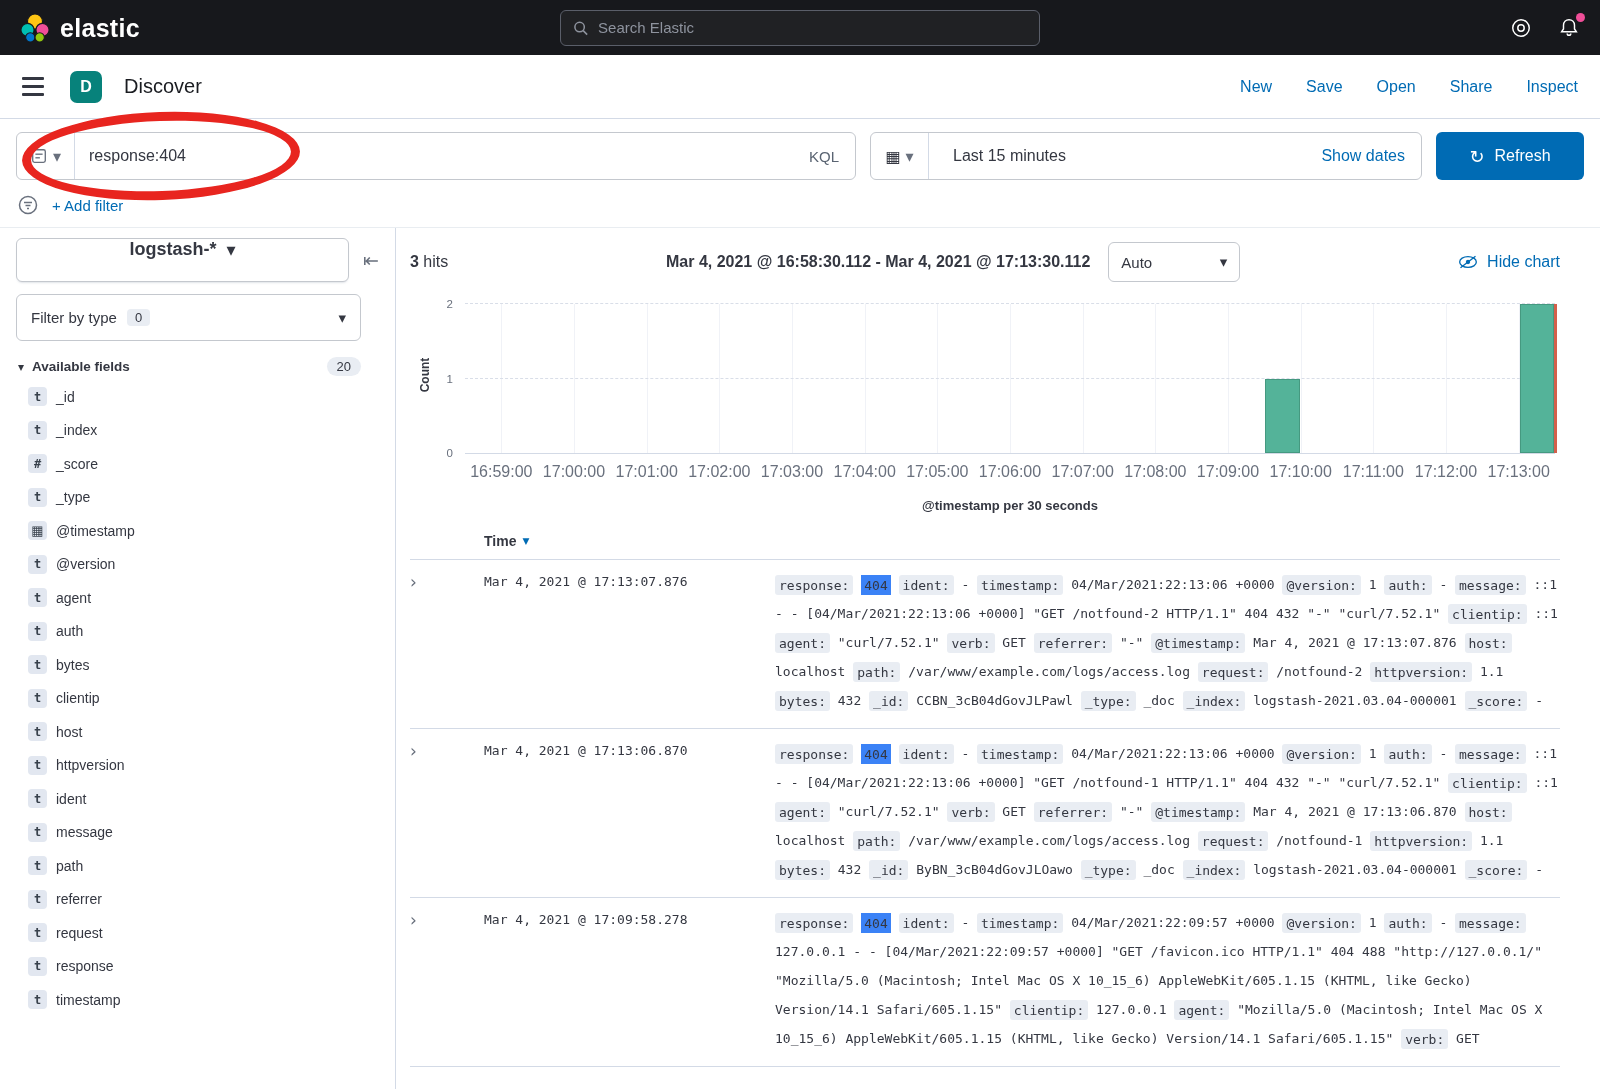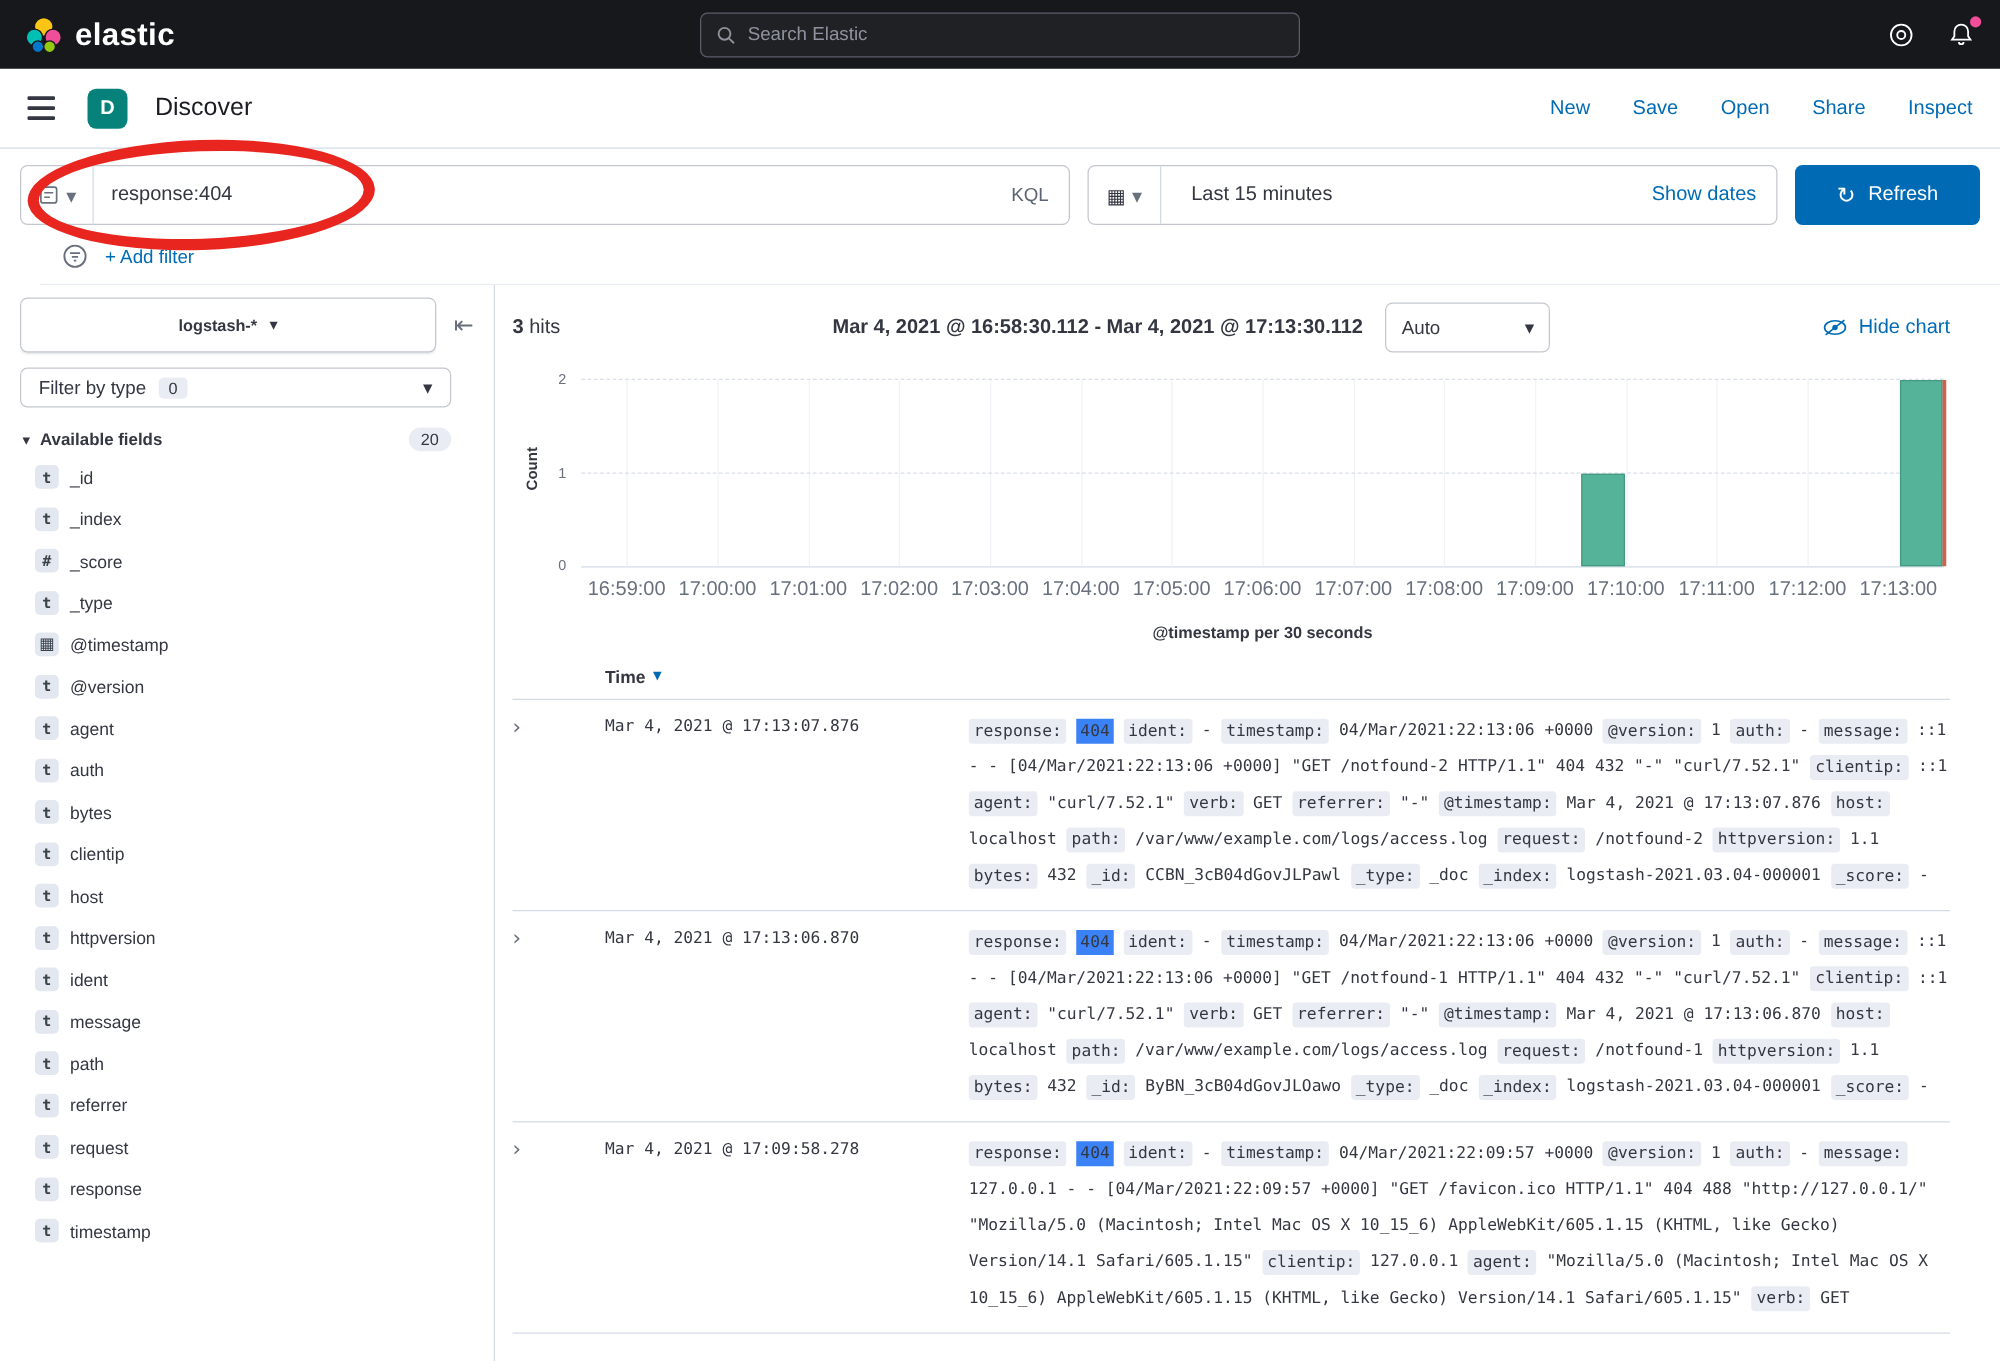--- a/index.html
+++ b/index.html
@@ -42,36 +42,36 @@
   .dp-showdates { padding-right:16px; color:#006bb4; font-size:16px; cursor:pointer; }
   .refresh-btn { width:148px; height:48px; background:#006bb4; color:#fff; border:none; border-radius:6px; font-size:16px;
     display:flex; align-items:center; justify-content:center; gap:10px; cursor:pointer; flex-shrink:0; font-family:"Liberation Sans",sans-serif; }
   .refresh-btn .glyph { font-size:18px; }
 
   
   .annotation { position:absolute; left:22px; top:112px; width:278px; height:88px; border:9px solid #e8251f;
     border-radius:50%; transform:rotate(-2deg); z-index:99; pointer-events:none; }
 
   
-  .filter-row { display:flex; align-items:center; gap:14px; padding:2px 18px 12px; border-bottom:1px solid #e9edf1;margin-left:32px; }
+  .filter-row { display:flex; align-items:center; gap:14px; padding:2px 18px 12px; border-bottom:1px solid #e9edf1; }
   .add-filter { color:#006bb4; font-size:15px; cursor:pointer; }
 
   
   .body-wrap { display:flex; height:865px; }
   .sidebar { width:396px; border-right:1px solid #d3dae6; padding:10px 16px 0; flex-shrink:0; overflow:hidden; }
   .sidebar-top { display:flex; align-items:center; gap:14px; }
-  .index-select { height:44px; width:345px; border:1px solid #c4c8ce; border-radius:6px; display:flex; align-items:center;
-    justify-content:center; gap:10px; font-weight:700; font-size:13px; cursor:pointer; background:#fff;
+  .index-select { height:44px; width:345px; border:1px solid #c4c8ce; border-radius:6px; display:flex; align-items:flex-start;
+    justify-content:center; gap:10px; font-weight:700; font-size:18px; cursor:pointer; background:#fff;
     box-shadow:0 2px 2px -1px rgba(152,162,179,.3); }
   .collapse-icon { color:#69707d; font-size:19px; cursor:pointer; }
   .field-search { margin-top:14px; height:40px; width:345px; border:1px solid #c4c8ce; border-radius:6px; display:flex;
     align-items:center; gap:8px; padding:0 10px; color:#69707d; }
   .field-search input { border:none; outline:none; font-size:15px; width:100%; color:#343741; font-family:"Liberation Sans",sans-serif; }
   .field-search input::placeholder { color:#69707d; }
-  .filter-type { margin-top:12px; height:32px; width:345px; border:1px solid #c4c8ce; border-radius:6px; display:flex;
+  .filter-type { margin-top:12px; height:47px; width:345px; border:1px solid #c4c8ce; border-radius:6px; display:flex;
     align-items:center; gap:10px; padding:0 14px; font-size:15px; cursor:pointer; }
   .filter-type .chev { margin-left:auto; color:#343741; }
   .count-badge { background:#e9edf3; border-radius:4px; padding:1px 8px; font-size:13px; }
   .avail-row { margin-top:16px; display:flex; align-items:center; width:345px; padding-left:2px; }
   .avail-chev { font-size:12px; color:#343741; cursor:pointer; }
   .avail-label { font-weight:700; font-size:13.5px; margin-left:8px; }
   .avail-count { margin-left:auto; background:#e9edf3; border-radius:10px; padding:2px 10px; font-size:13px; }
   .field-list { margin-top:4px; }
   .field-item { display:flex; align-items:center; gap:9px; height:33.5px; padding-left:12px; width:345px; cursor:pointer; border-radius:4px; }
   .field-icon { width:19px; height:19px; border-radius:4px; background:#e2e7f0; color:#39424d; font-size:12px; font-weight:700;

